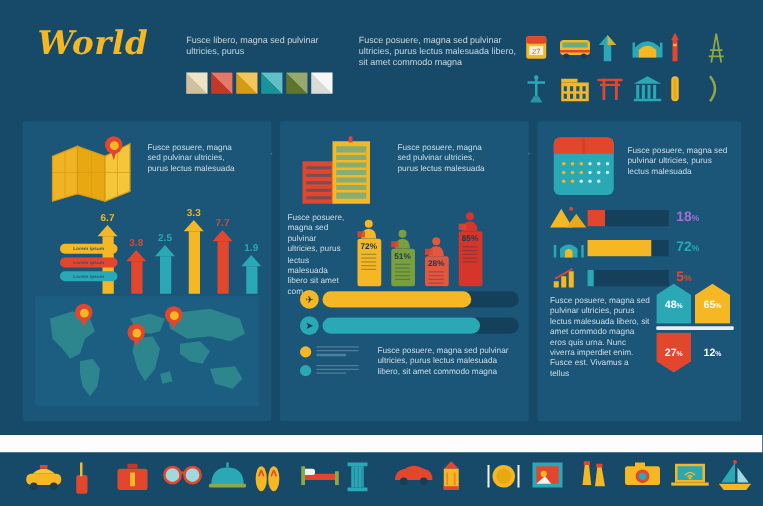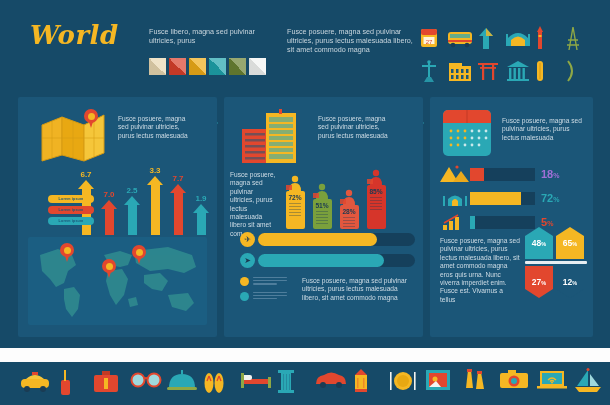--- a/index.html
+++ b/index.html
@@ -318,21 +318,21 @@
 
     <div class="bars" id="bars-holder">
         <div class="barwrap">
           <div class="barval" style="color:#f5b723">6.7</div>
           <div class="bararrow">
             <div class="barhead" style="border-bottom:9px solid #f5b723"></div>
             <div class="barbody" style="height:46px;background:#f5b723"></div>
           </div>
         </div>
         <div class="barwrap">
-          <div class="barval" style="color:#e2472e">7.0</div>
+          <div class="barval" style="color:#e2472e">3.8</div>
           <div class="bararrow">
             <div class="barhead" style="border-bottom:9px solid #e2472e"></div>
             <div class="barbody" style="height:26px;background:#e2472e"></div>
           </div>
         </div>
         <div class="barwrap">
           <div class="barval" style="color:#2aa8b5">2.5</div>
           <div class="bararrow">
             <div class="barhead" style="border-bottom:9px solid #2aa8b5"></div>
             <div class="barbody" style="height:30px;background:#2aa8b5"></div>

